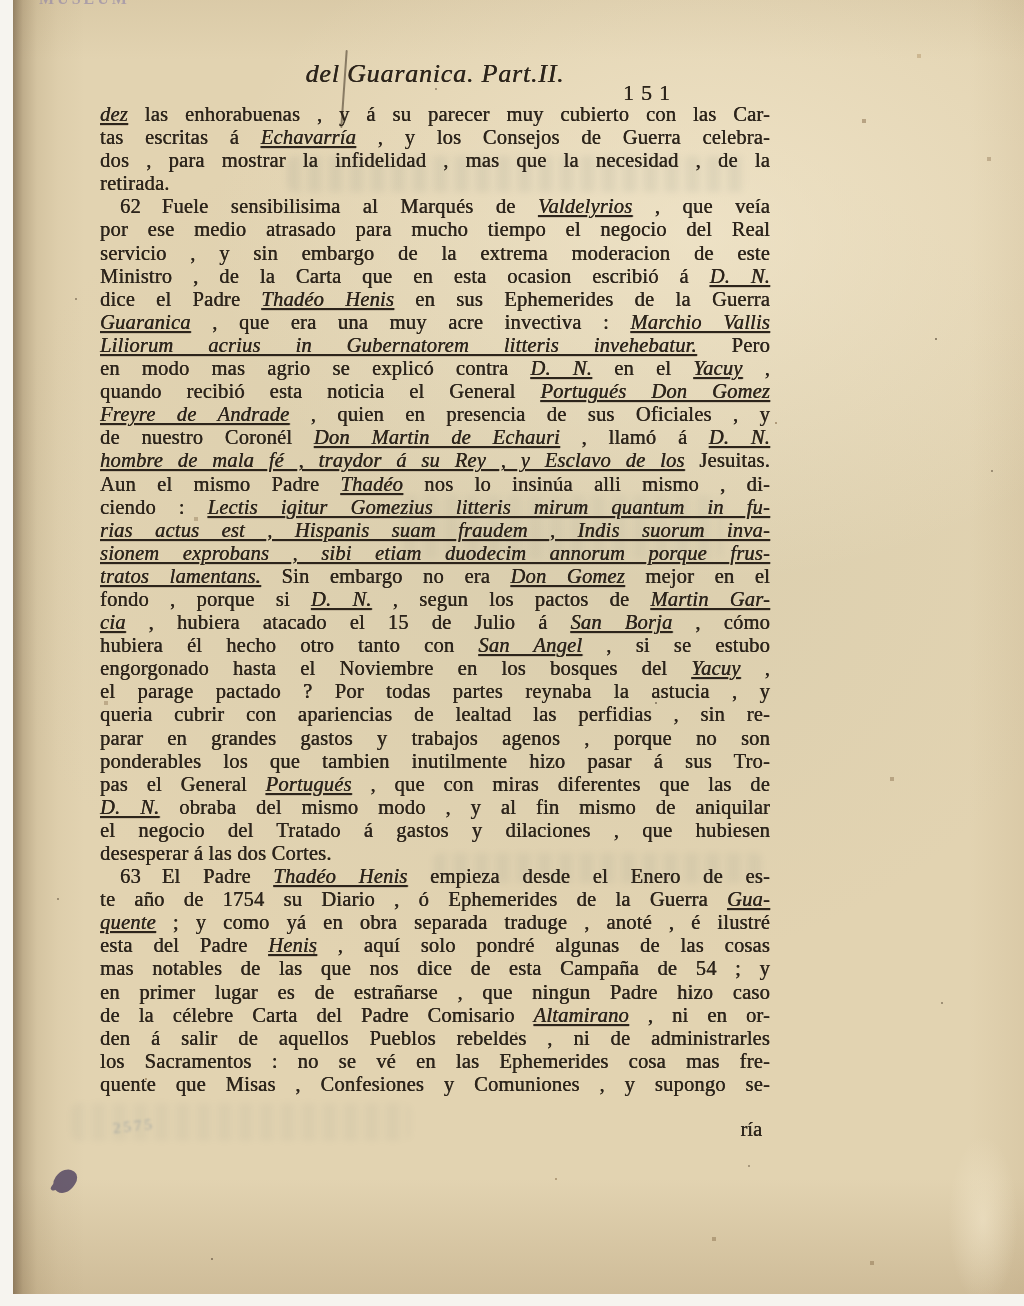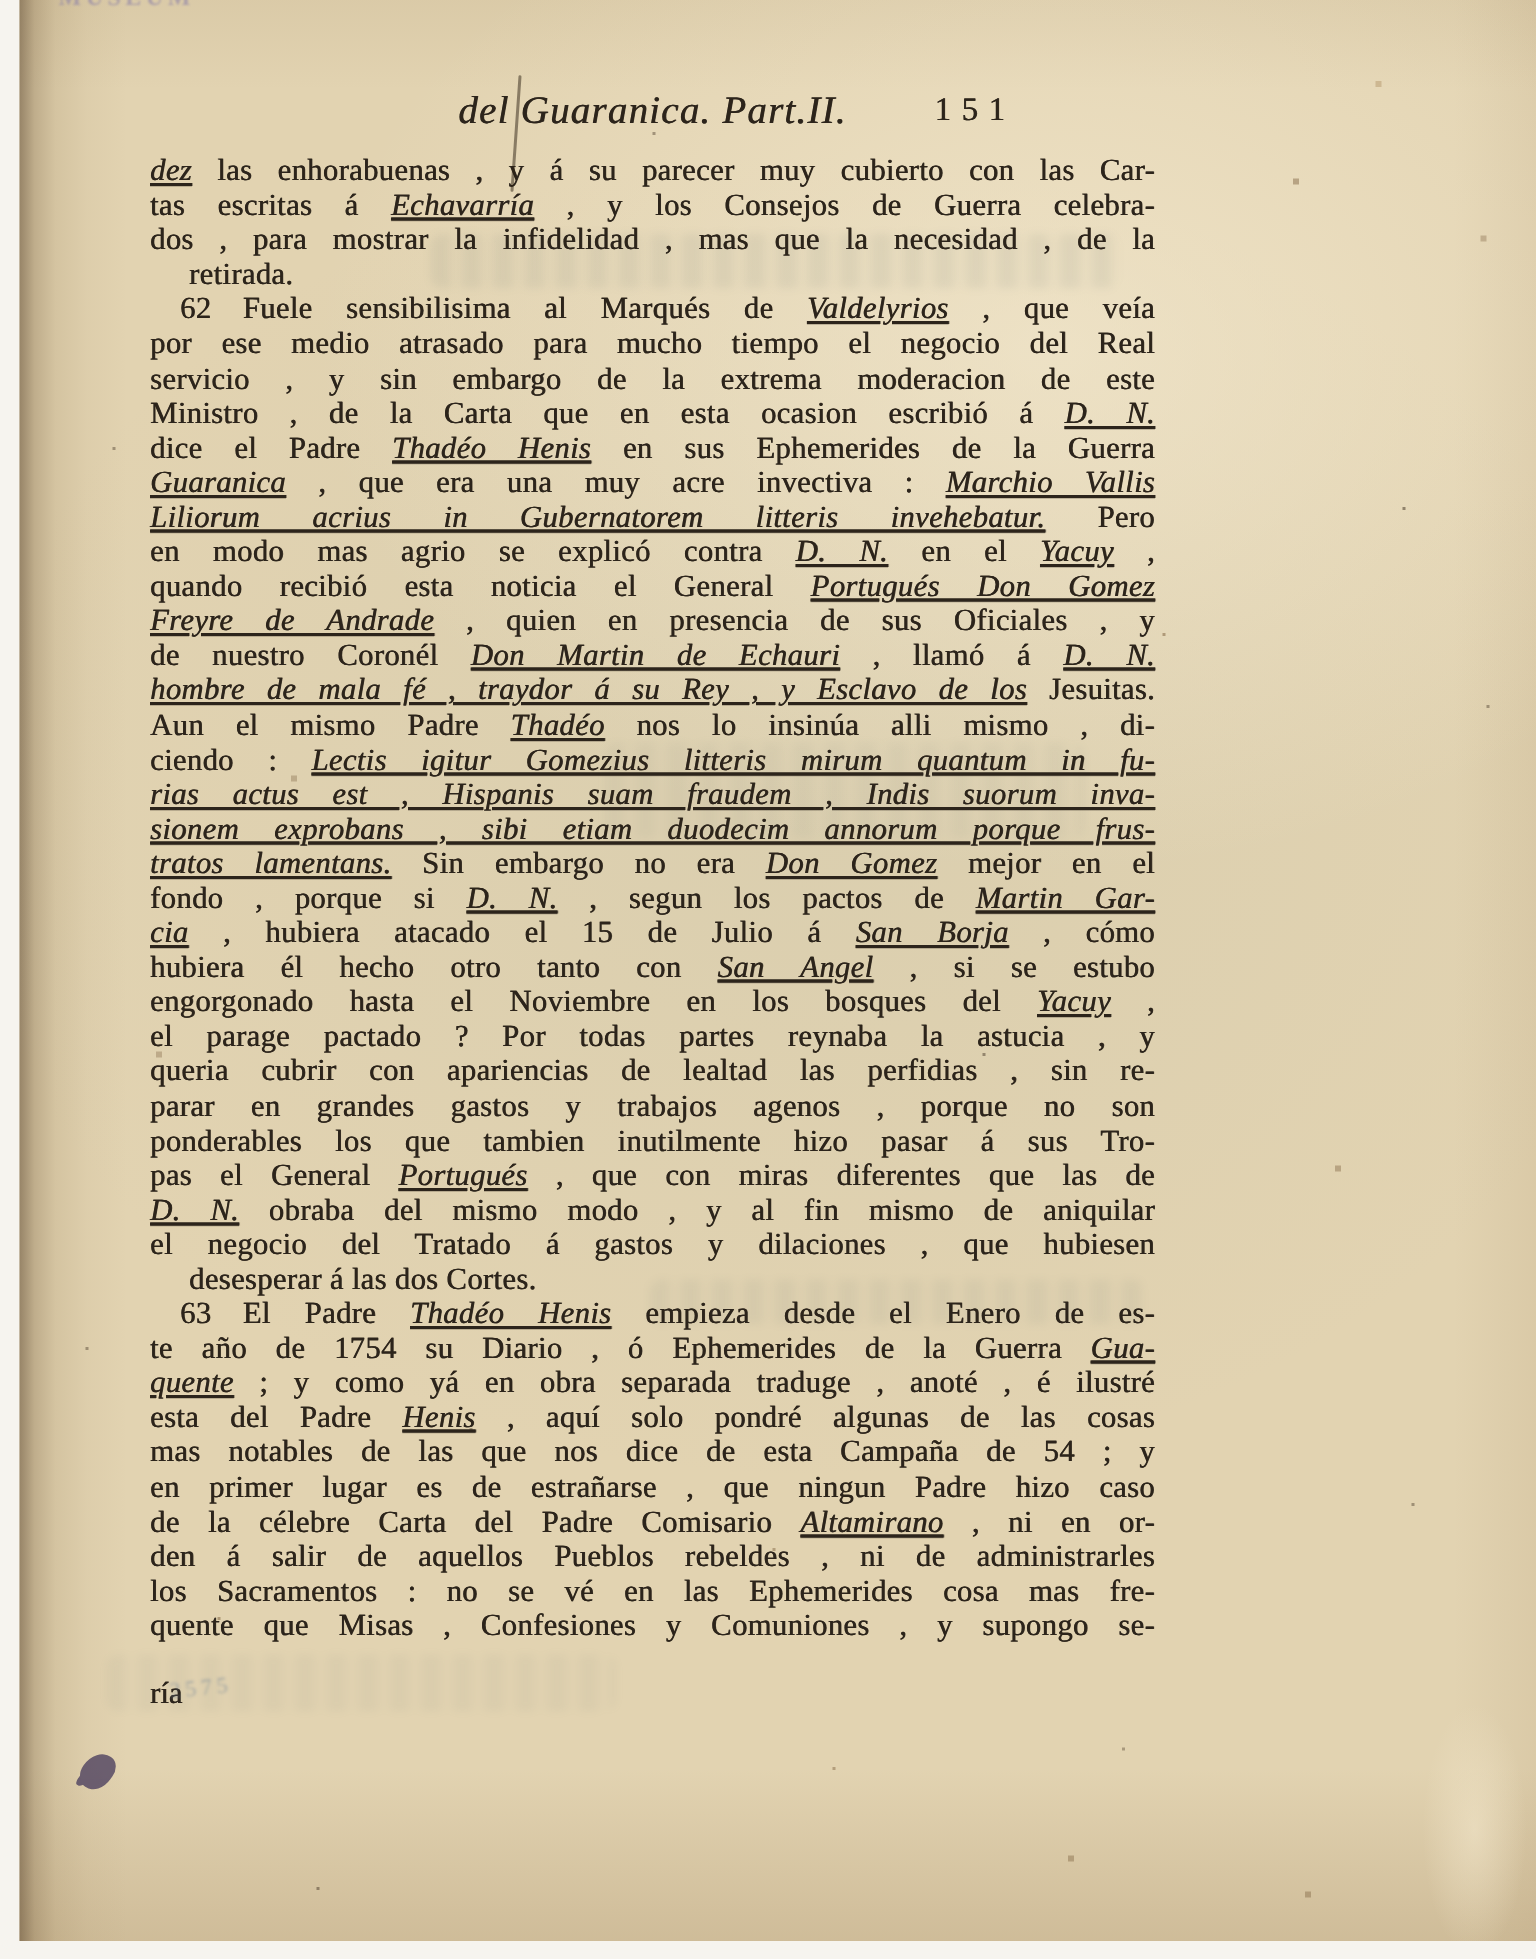--- a/index.html
+++ b/index.html
@@ -12,27 +12,27 @@
       radial-gradient(ellipse 700px 500px at 68% 18%, rgba(248,238,214,0.55), rgba(248,238,214,0) 70%),
       radial-gradient(ellipse 800px 620px at 52% 42%, rgba(168,176,158,0.13), rgba(168,176,158,0) 72%),
       linear-gradient(to right, rgba(82,60,36,0.52) 0px, rgba(110,85,52,0.30) 10px, rgba(140,115,75,0.16) 24px, rgba(160,135,95,0.07) 45px, rgba(160,135,95,0) 72px),
       linear-gradient(to top, rgba(145,115,75,0.24) 0, rgba(145,115,75,0) 115px),
       linear-gradient(to bottom, rgba(150,125,85,0.10) 0, rgba(150,125,85,0) 60px),
       linear-gradient(to left, rgba(150,120,80,0.10) 0, rgba(150,120,80,0) 55px);
   }
   .ink{color:#2c241b;text-shadow:0.35px 0 0 rgba(44,36,27,0.85), 0 0.3px 0 rgba(44,36,27,0.5);}
   .running-title{position:absolute;left:87px;top:59px;width:670px;text-align:center;
     font-style:italic;font-size:26px;letter-spacing:0.8px;}
-  .page-number{position:absolute;left:610px;top:60px;font-size:22px;letter-spacing:7px;}
+  .page-number{position:absolute;left:610px;top:80px;font-size:22px;letter-spacing:7px;}
   .text-block{position:absolute;left:87px;top:103px;width:670px;font-size:20.5px;letter-spacing:0.2px;}
   .line{height:23.1px;line-height:23.1px;text-align:justify;text-align-last:justify;overflow:visible;white-space:nowrap_off;}
-  .line.end{text-align:center;text-align-last:left;margin-left:26px;}
+  .line.end{text-align:center;text-align-last:left;}
   .line.indent{text-indent:20px;}
   .line i{font-style:italic;text-decoration:underline;}
-  .catchword{position:absolute;left:87px;top:1118px;width:662px;text-align:left;
+  .catchword{position:absolute;left:87px;top:1118px;width:662px;text-align:right;
     font-size:20.5px;line-height:23px;}
   
   .stamp-fragment{position:absolute;left:26px;top:-10px;font-size:16px;letter-spacing:3px;
     color:#8d82a8;opacity:0.6;filter:blur(0.6px);font-weight:bold;}
   .pencil-note{position:absolute;left:100px;top:1118px;transform:rotate(-6deg);
     color:#6b7f96;opacity:0.5;filter:blur(1.2px);font-size:15px;letter-spacing:3px;}
   .ink-blot{position:absolute;left:42px;top:1168px;width:20px;height:26px;background:#4e4160;
     border-radius:60% 40% 55% 45%;transform:rotate(35deg);opacity:0.8;
     box-shadow:-5px 9px 0 -7px #4e4160, 3px -6px 0 -8px #4e4160;}
   .scratch{position:absolute;left:330px;top:50px;width:2px;height:78px;

